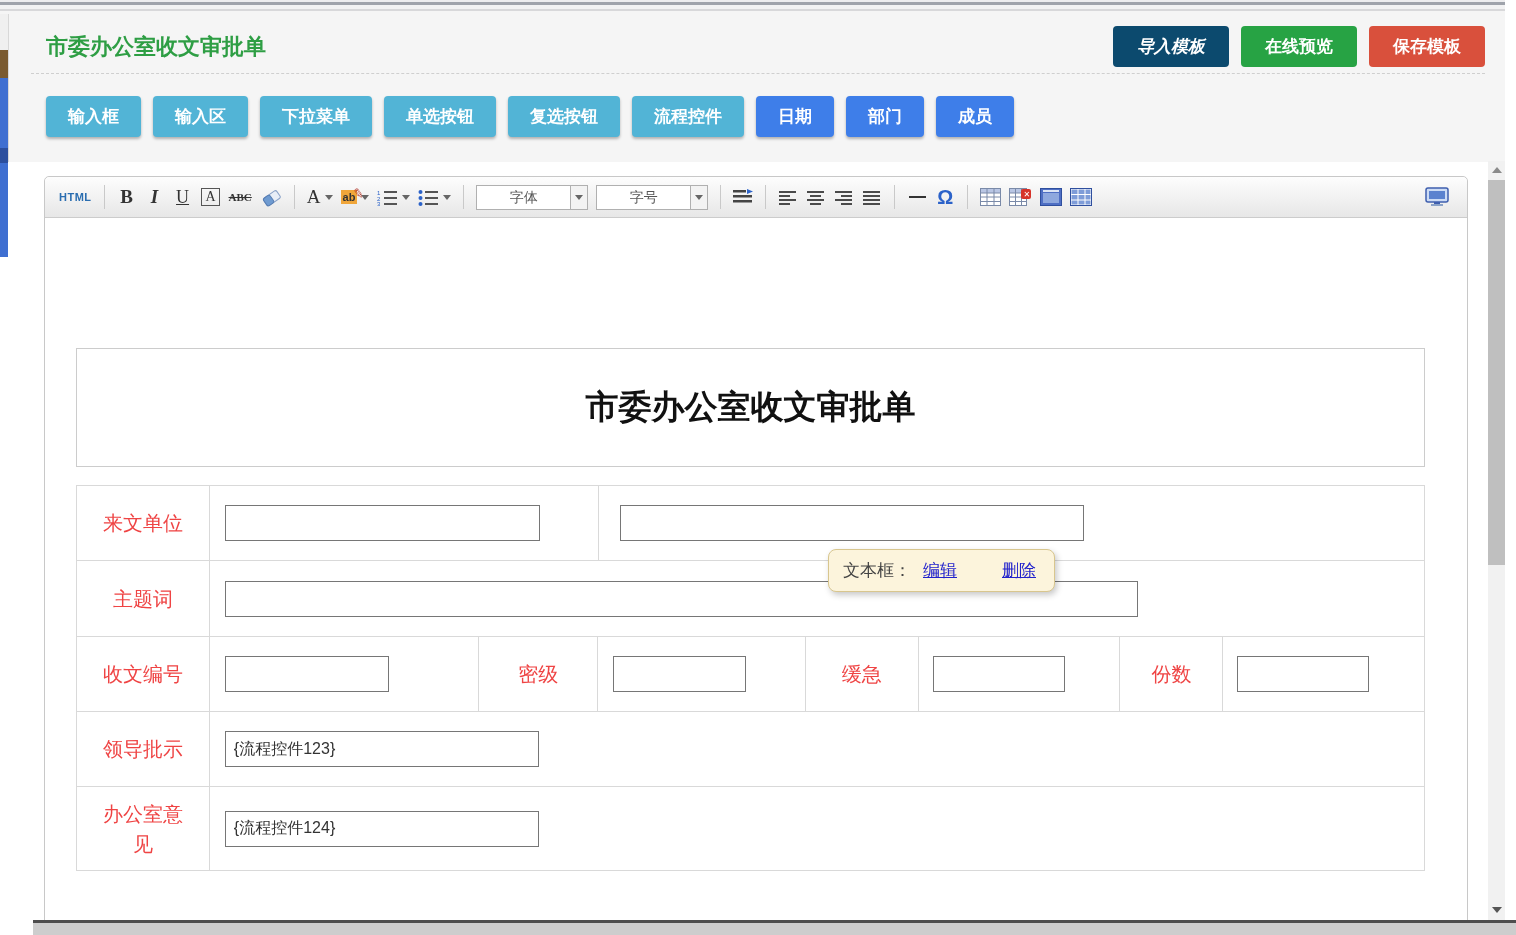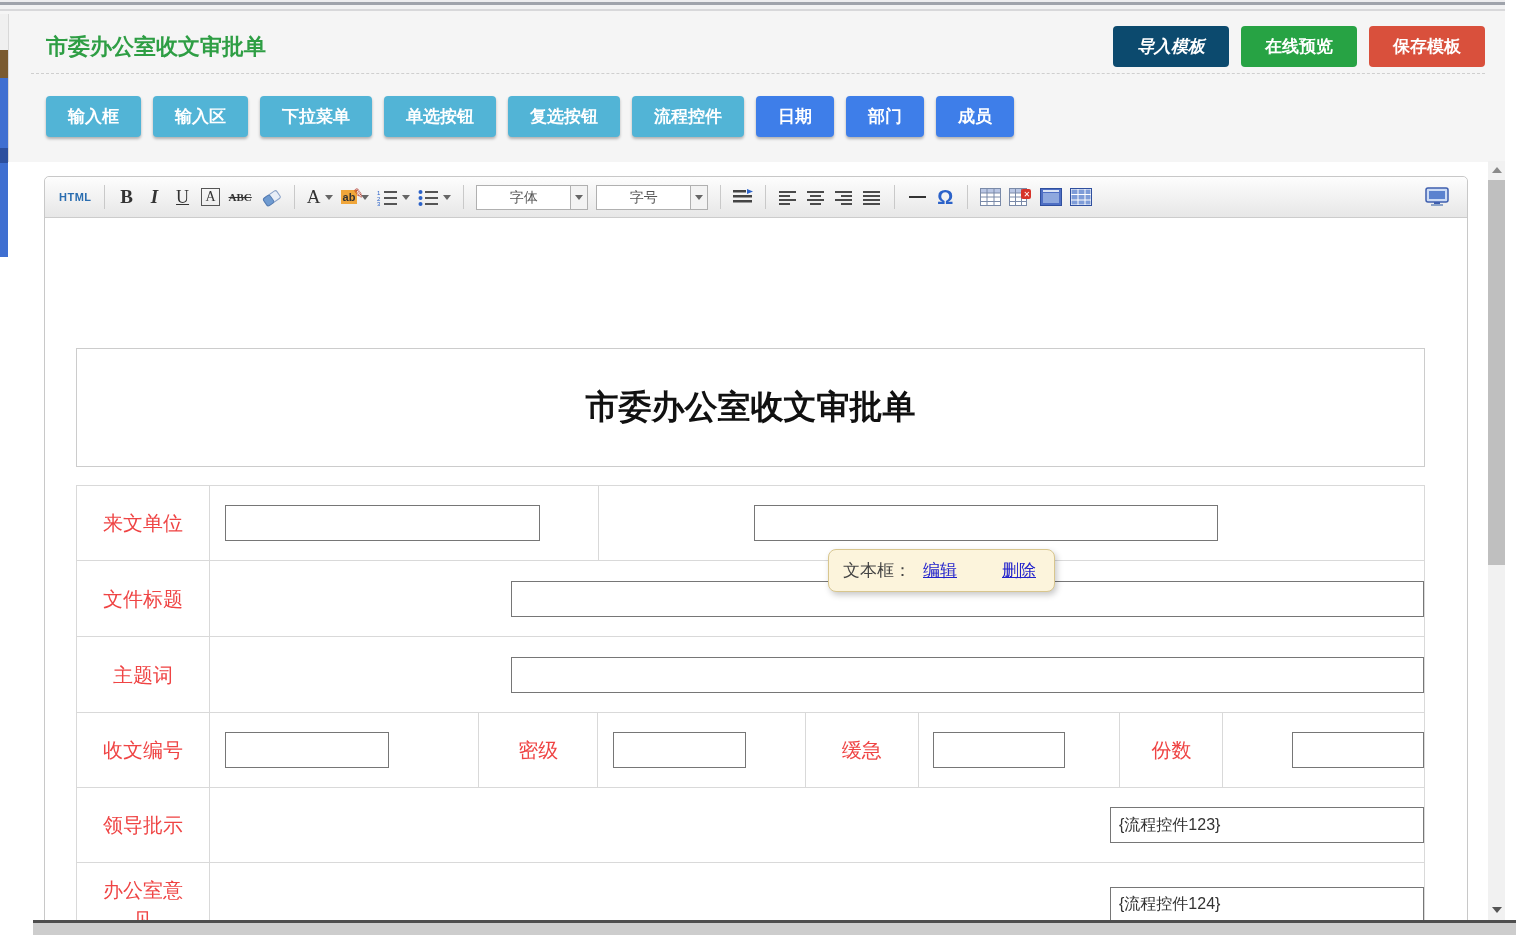--- a/index.html
+++ b/index.html
@@ -69,21 +69,21 @@
   .tb-full { margin-left:auto; }
 
   
   .canvas { padding:130px 0 0 31px; background:#fff; height:728px; overflow:hidden; cursor:text; }
   .form-title-box { width:1349px; height:119px; border:1px solid #cccccc;
     display:flex; align-items:center; justify-content:center;
     font-size:33px; font-weight:bold; color:#111; }
   .ftable { width:1349px; margin-top:18px; border:1px solid #d9d9d9; border-bottom:none; }
   .frow { display:flex; border-bottom:1px solid #d9d9d9; }
   .fcell { border-right:1px solid #d9d9d9; display:flex; align-items:center; }
-  .fcell:last-child { border-right:none;justify-content:flex-end; }
+  .fcell:last-child { border-right:none; }
   .fcell.lbl { justify-content:center; font-size:20px; color:#ef4444; padding:0 22px;
     text-align:center; line-height:30px; flex-wrap:wrap; }
   .finput { height:36px; border:1px solid #767676; background:#fff; font-size:16px;
     padding:0 8px; font-family:inherit; color:#333; }
   .h75 { height:75px; } .h76 { height:76px; } .h84 { height:84px; }
   .w133{width:133px;} .w389{width:389px;} .w208{width:208px;} .w619{width:619px;}
   .w1216{width:1216px;} .w270{width:270px;} .w119{width:119px;} .w208b{width:208px;}
   .w113{width:113px;} .w202{width:202px;} .w103{width:103px;} .w201{width:201px;}
   .iw315{width:315px;margin-left:15px;} .iw464{width:464px;margin-left:21px;}
   .iw913{width:913px;margin-left:15px;} .iw164{width:164px;margin-left:15px;}
@@ -315,26 +315,20 @@
       <div class="frow h75">
         <div class="fcell lbl w133">来文单位</div>
         <div class="fcell w389">
             <input class="finput iw315" style="">
           </div>
         <div class="fcell w619">
             <input class="finput iw464" style="">
           </div>
       </div>
 
-      <div class="frow h76">
-        <div class="fcell lbl w133">文件标题</div>
-        <div class="fcell w1216">
-            <input class="finput iw913" style="">
-          </div>
-      </div>
 
       <div class="frow h76">
         <div class="fcell lbl w133">主题词</div>
         <div class="fcell w1216">
             <input class="finput iw913" style="">
           </div>
       </div>
 
       <div class="frow h75">
         <div class="fcell lbl w133">收文编号</div>

